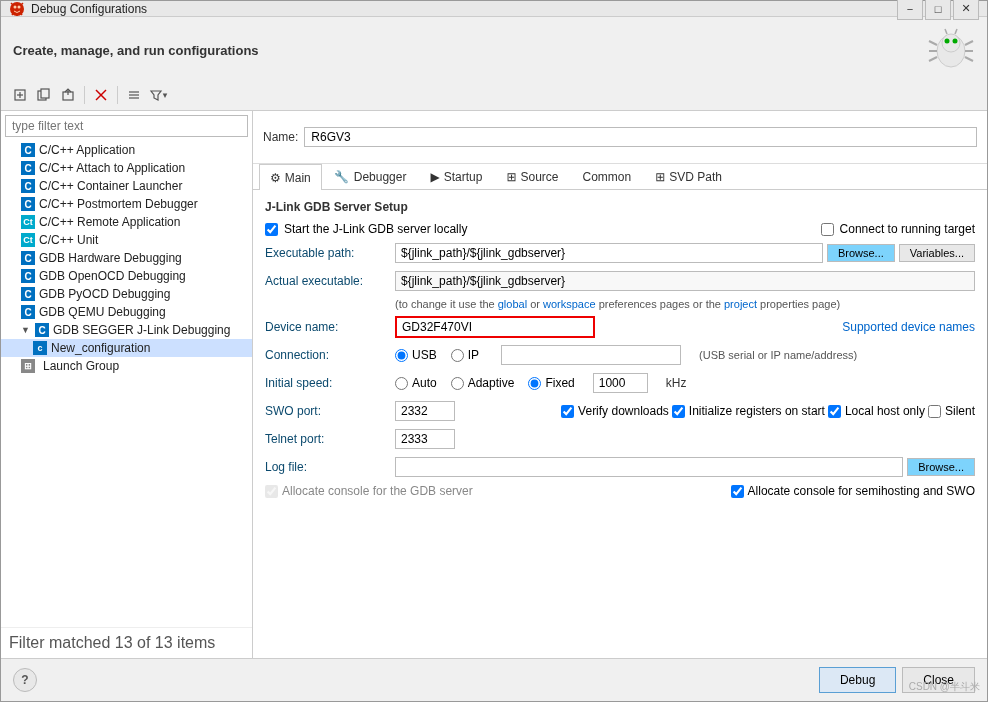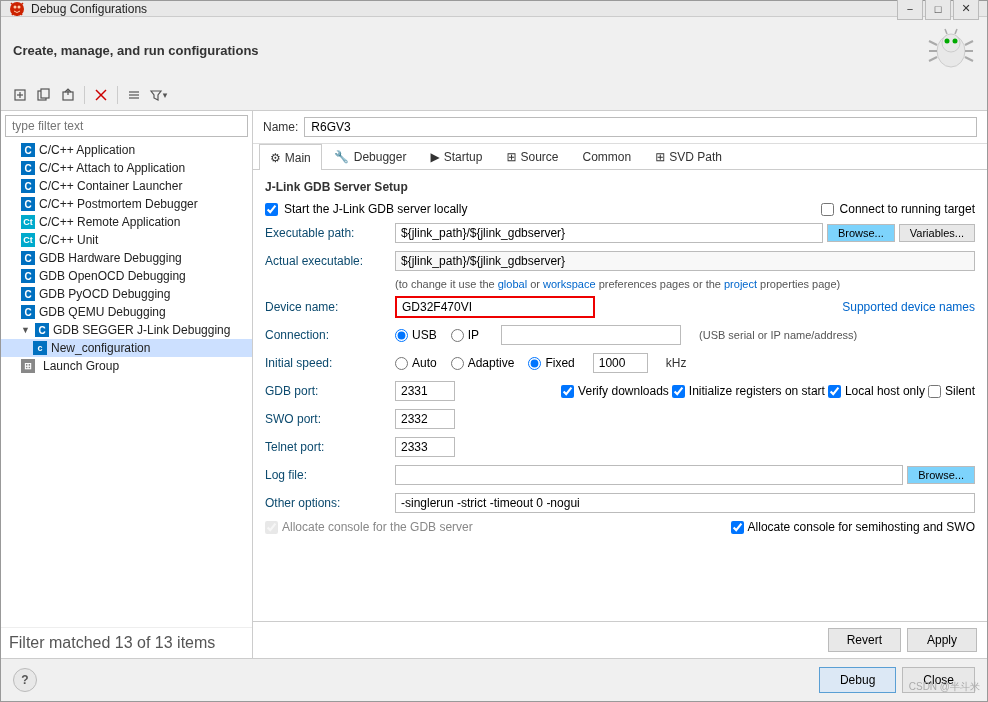--- a/index.html
+++ b/index.html
@@ -30,21 +30,21 @@
     .tree-item .item-icon { width: 14px; height: 14px; display: inline-flex; align-items: center; justify-content: center; font-size: 10px; color: white; font-weight: bold; flex-shrink: 0; }
     .item-icon.blue { background: #0070c0; }
     .item-icon.cyan { background: #00aacc; }
     .item-icon.gray { background: #888; }
     .tree-item.indent1 { padding-left: 32px; }
     .expand-arrow { font-size: 9px; color: #555; width: 10px; }
 
     .filter-status { padding: 6px 8px; font-size: 16px; color: #555; border-top: 1px solid #eee; flex-shrink: 0; }
 
     .right-panel { flex: 1; display: flex; flex-direction: column; background: #fff; overflow: hidden; }
-    .name-row { display: flex; align-items: center; padding: 6px 10px; border-bottom: 1px solid #ddd; gap: 6px; }
+    .name-row { display: flex; align-items: center; padding: 16px 10px; border-bottom: 1px solid #ddd; gap: 6px; }
     .name-label { font-size: 12px; color: #333; }
     .name-input { flex: 1; padding: 2px 6px; border: 1px solid #bbb; font-size: 12px; }
 
     .tabs { display: flex; border-bottom: 1px solid #ccc; padding: 0 6px; flex-shrink: 0; }
     .tab { padding: 5px 10px; font-size: 12px; cursor: pointer; border: 1px solid transparent; border-bottom: none; margin-right: 2px; color: #333; display: flex; align-items: center; gap: 4px; }
     .tab.active { background: #fff; border-color: #ccc; border-bottom-color: #fff; margin-bottom: -1px; z-index: 1; }
 
     .tab-content { flex: 1; overflow-y: auto; padding: 10px 12px; }
 
     .section-title { font-size: 12px; font-weight: bold; color: #333; margin-bottom: 8px; }
@@ -368,24 +368,20 @@
               <span>Fixed</span>
             </label>
             <input class="speed-input" type="text" value="1000" style="">
             <span class="unit-label">kHz</span>
           </div>
         </div>
 
         <div style="display:flex; align-items:flex-start; gap:10px;">
           <div style="flex:1;">
             <div class="form-row">
-              <span class="form-label">GDB port:</span>
-              <input class="port-input" type="text" value="2331" style="">
-            </div>
-            <div class="form-row">
               <span class="form-label">SWO port:</span>
               <input class="port-input" type="text" value="2332" style="">
             </div>
             <div class="form-row">
               <span class="form-label">Telnet port:</span>
               <input class="port-input" type="text" value="2333" style="">
             </div>
           </div>
           <div class="right-checkboxes" style="padding-top:4px;">
             <div class="check-item">
@@ -408,41 +404,33 @@
         </div>
 
         <div class="form-row">
           <span class="form-label">Log file:</span>
           <div class="input-group">
             <input class="text-input" type="text" value="" style="">
             <button class="browse-btn">Browse...</button>
           </div>
         </div>
 
-        <div class="form-row">
-          <span class="form-label">Other options:</span>
-          <input class="text-input" type="text" value="-singlerun -strict -timeout 0 -nogui" style="flex: 1 1 0%;">
-        </div>
 
         <div style="display:flex; align-items:center; margin-bottom:4px; gap:18px;">
           <div class="check-item">
             <input type="checkbox" checked="" disabled="" style="opacity: 0.5;">
             <span style="color:#888;">Allocate console for the GDB server</span>
           </div>
           <div class="check-item" style="margin-left:auto;">
             <input type="checkbox" checked="" style="">
             <span>Allocate console for semihosting and SWO</span>
           </div>
         </div>
       </div>
 
-      <div class="bottom-area">
-        <button class="action-btn">Revert</button>
-        <button class="action-btn primary">Apply</button>
-      </div>
     </div>
   </div>
 
   <div class="dialog-bottom">
     <button class="help-btn">?</button>
     <div class="dialog-bottom-right">
       <button class="dialog-btn debug">Debug</button>
       <button class="dialog-btn">Close</button>
     </div>
   </div>

